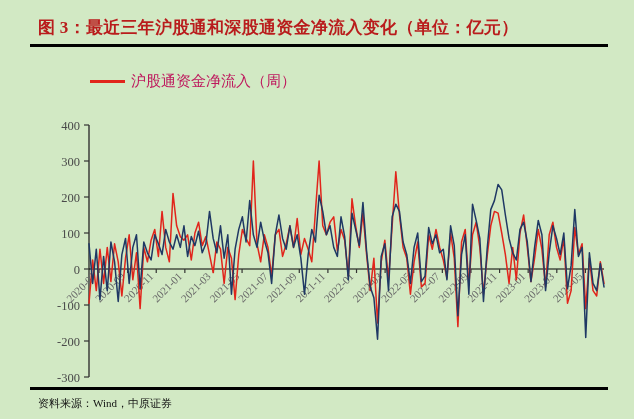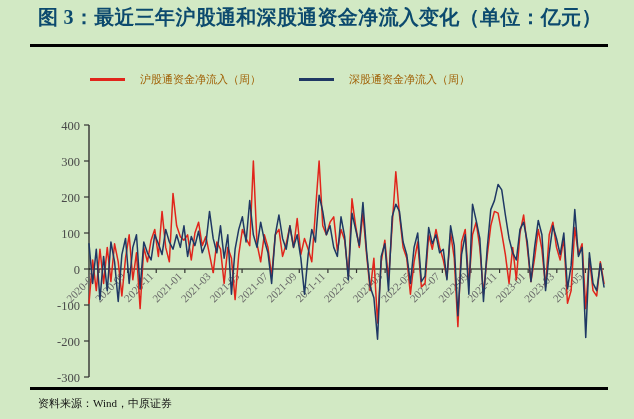--- a/index.html
+++ b/index.html
@@ -9,25 +9,25 @@
     font-family:"Liberation Serif", serif;
     overflow:hidden;
     position:relative;
   }
   #page{
     position:absolute;inset:0;
     background:#d2e9c4;
   }
   .fig-title{
     position:absolute;
-    left:38px;top:4px;
+    left:38px;top:16px;
     font-family:"Liberation Serif", serif;
-    font-size:20px;
+    font-size:17px;
     font-weight:bold;
-    color:#0c4a6e;
+    color:#b91c1c;
     letter-spacing:0.3px;
     white-space:nowrap;
   }
   .rule-top{
     position:absolute;
     left:30px;top:44px;width:578px;height:3px;
     background:#000;
   }
   .rule-bottom{
     position:absolute;
@@ -47,24 +47,23 @@
     position:absolute;
     left:90px;top:72px;
     display:flex;
     align-items:center;
     gap:38px;
   }
   .legend-item{display:flex;align-items:center;gap:6px;}
   .legend-swatch{display:block;width:35px;height:3px;}
   .legend-label{
     font-family:"Liberation Serif", serif;
-    font-size:11px;
-    color:#a16207;
+    font-size:15px;
+    color:#be185d;
     white-space:nowrap;
-    margin-left:9px;
   }
   
   .chart-wrap{
     position:absolute;
     left:0;top:12px;width:546px;height:419px;
     pointer-events:none;
   }
   svg.plot{display:block;}
   .ytick-label{
     font-family:"Liberation Serif", serif;
@@ -87,24 +86,20 @@
 
 <div id="page">
 
   <div class="fig-title">图 3：最近三年沪股通和深股通资金净流入变化（单位：亿元）</div>
   <div class="rule-top"></div>
 
   <div class="legend">
     <div class="legend-item">
       <span class="legend-swatch" id="sw0" style="background: rgb(225, 37, 27);"></span>
       <span class="legend-label">沪股通资金净流入（周）</span>
-    </div>
-    <div class="legend-item">
-      <span class="legend-swatch" id="sw1" style="background: rgb(31, 56, 100);"></span>
-      <span class="legend-label">深股通资金净流入（周）</span>
     </div>
   </div>
 
   <div class="chart-wrap">
     <svg class="plot" width="634" height="419" id="svg-plot">
         <path d="M 89 113 L 89 365" class="axis-line"></path>
         <line x1="84" y1="113" x2="89" y2="113" class="tickmark"></line>
         <text x="80" y="117.5" class="ytick-label">400</text>
         <line x1="84" y1="149" x2="89" y2="149" class="tickmark"></line>
         <text x="80" y="153.5" class="ytick-label">300</text>

